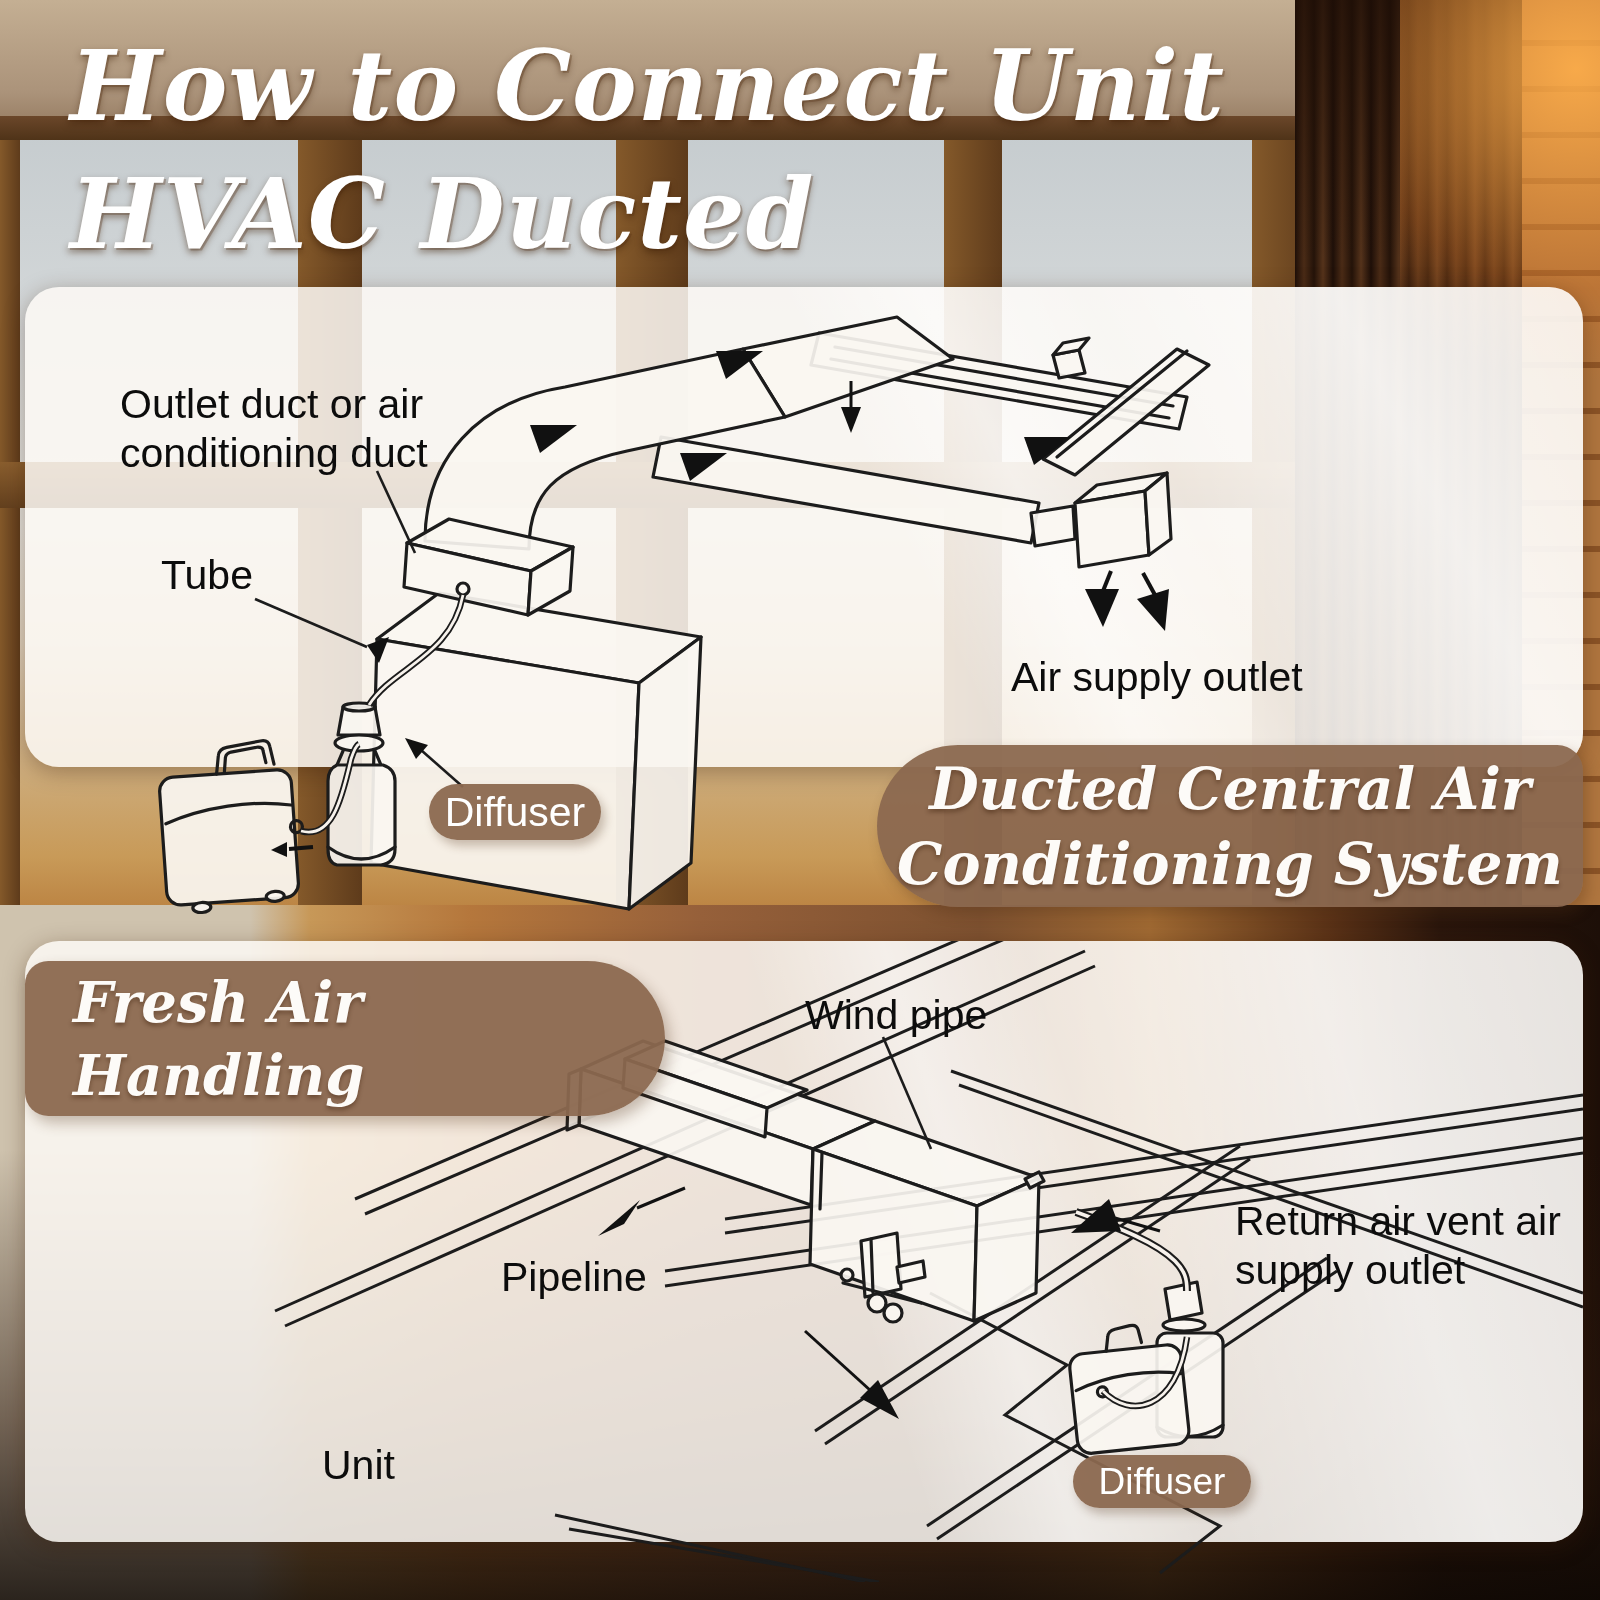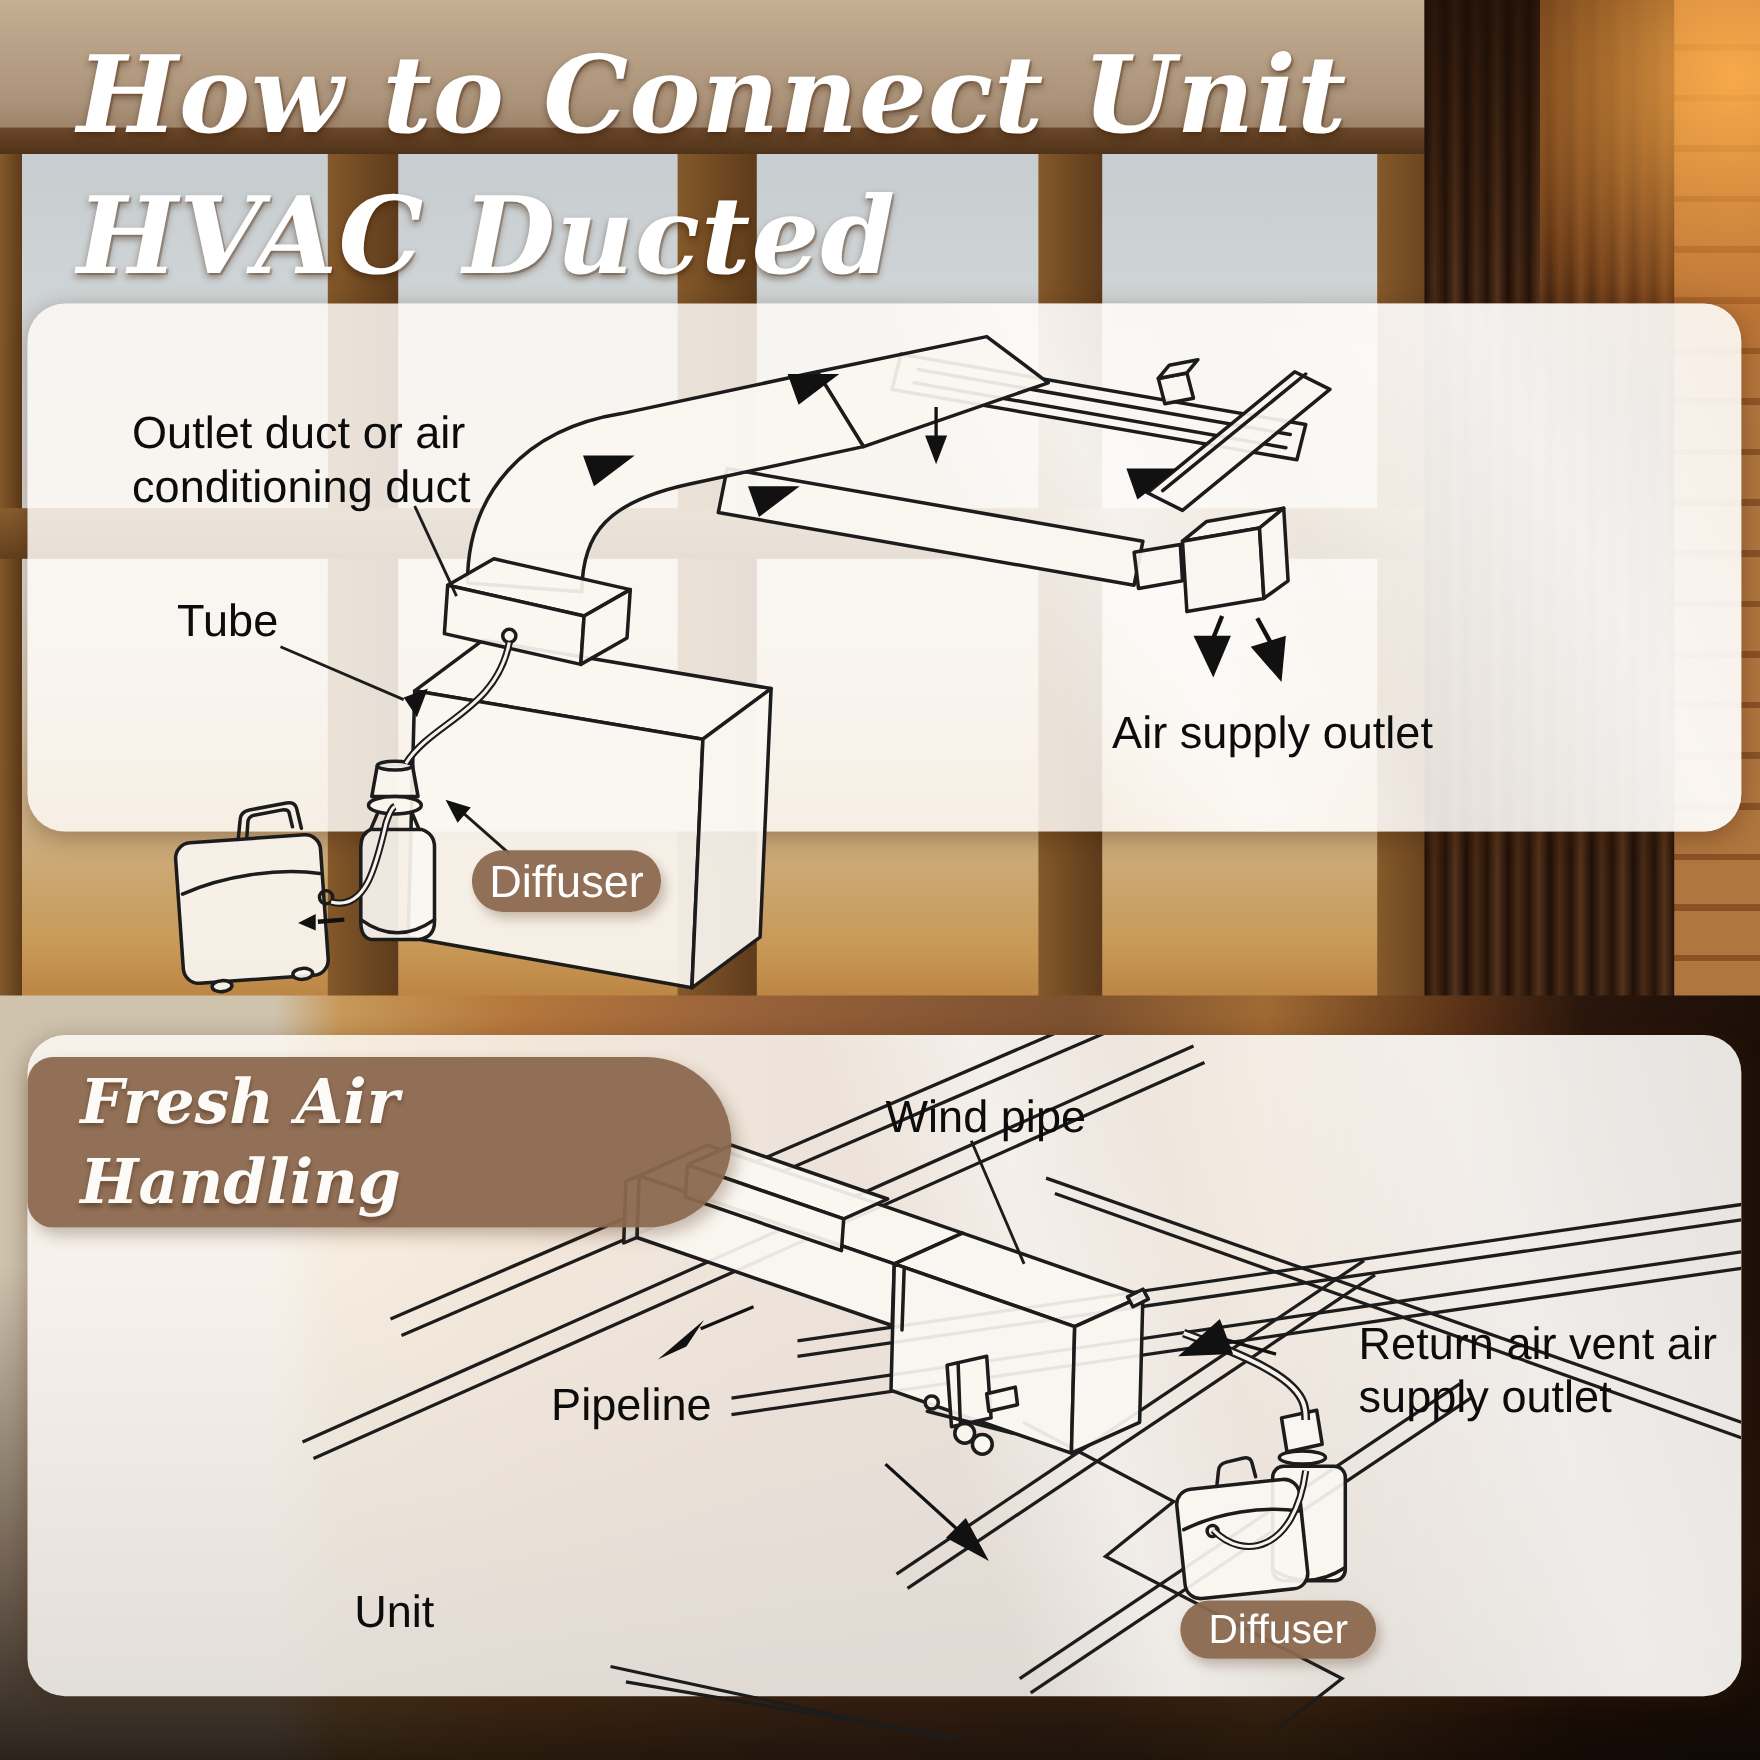--- a/index.html
+++ b/index.html
@@ -27,21 +27,21 @@
   #ph-floor{top:1150px;left:0;right:0;bottom:0;
     background:linear-gradient(180deg,rgba(40,22,12,0),rgba(40,22,12,.55) 60%,rgba(14,8,4,.85) 100%);}
   
   .main-title{position:absolute;left:70px;top:22px;color:#fff;
     font-family:"DejaVu Serif",serif;font-style:italic;font-weight:bold;
     font-size:97px;line-height:1.32;letter-spacing:1px;
     text-shadow:0 4px 7px rgba(60,30,5,.5),2px 2px 0 rgba(90,50,20,.28);}
   
   .panel{position:absolute;left:25px;width:1558px;border-radius:34px;
     background:rgba(253,249,244,.86);box-shadow:0 5px 22px rgba(60,30,10,.35);}
-  #panel1{top:276px;height:480px;}
+  #panel1{top:287px;height:480px;}
   #panel2{top:941px;height:601px;}
   .panel::before{content:"";position:absolute;inset:0;border-radius:34px;pointer-events:none;
     background:linear-gradient(64deg,rgba(255,255,255,0) 55%,rgba(255,255,255,.5) 63%,rgba(255,255,255,.15) 72%,rgba(255,255,255,.6) 86%,rgba(255,255,255,.3) 100%);}
   #panel2::before{background:linear-gradient(72deg,rgba(255,255,255,0) 52%,rgba(255,255,255,.45) 60%,rgba(255,255,255,.12) 68%,rgba(255,255,255,.5) 84%,rgba(255,255,255,.28) 100%);}
   .panel svg{position:absolute;left:0;top:0;}
   
   .lbl{position:absolute;color:#0c0c0c;font-size:41px;line-height:1.2;white-space:nowrap;}
   
   .sysbadge{position:absolute;background:rgba(139,104,79,.95);color:#fdfbf8;
     font-family:"DejaVu Serif",serif;font-style:italic;font-weight:bold;
@@ -179,20 +179,24 @@
 
     <div class="lbl" style="left:95px;top:93px">
       <div>Outlet duct or air</div>
       <div>conditioning duct</div>
     </div>
     <div class="lbl" style="left:136px;top:264px">Tube</div>
     <div class="lbl" style="left:986px;top:366px">Air supply outlet</div>
 
     <div class="pill" id="pill-diffuser-1">
       <span>Diffuser</span>
+    </div>
+    <div class="sysbadge" id="badge-ducted">
+      <div>Ducted Central Air</div>
+      <div>Conditioning System</div>
     </div>
   </section>
 
   <section class="panel" id="panel2">
     <svg width="1558" height="641" viewBox="0 0 1558 641">
 
       <g stroke="#1c1c1c" stroke-width="3" fill="none">
         <line x1="330" y1="258" x2="1000" y2="-30"></line>
         <line x1="340" y1="273" x2="1010" y2="-15"></line>
         <line x1="250" y1="370" x2="1060" y2="10"></line>

